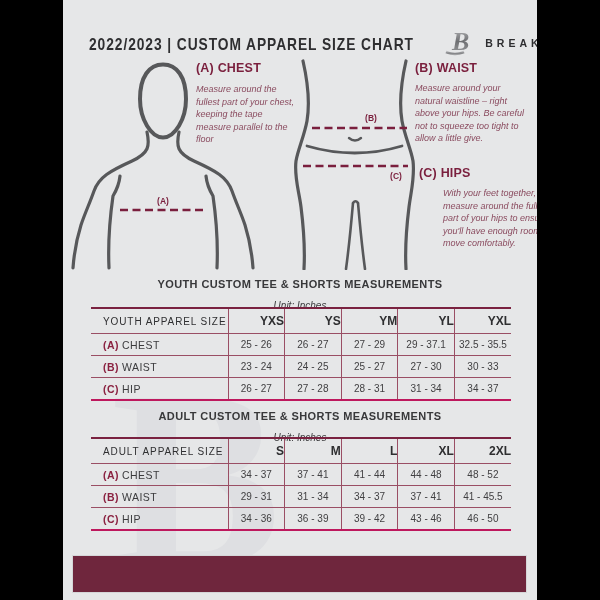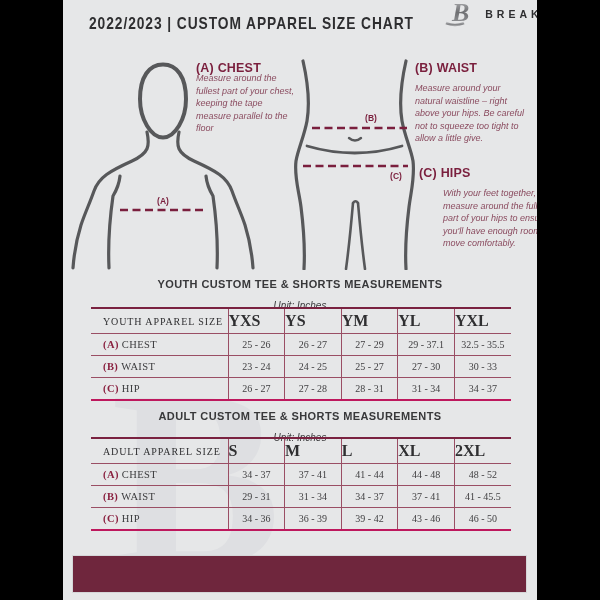--- a/index.html
+++ b/index.html
@@ -13,71 +13,70 @@
   }
   
   .watermark{
     position:absolute;left:48px;top:352px;z-index:0;
     font-family:"Liberation Serif", serif;font-weight:bold;
     font-size:255px;line-height:1;color:#dedfe2;letter-spacing:-6px;
     user-select:none;
   }
   
   .header{
-    position:absolute;left:26px;right:25px;top:1px;height:30px;z-index:2;
-    display:flex;justify-content:space-between;align-items:flex-end;
+    position:absolute;left:26px;right:25px;top:28px;height:30px;z-index:2;
+    display:flex;justify-content:space-between;align-items:center;
   }
   .title{
     font-weight:700;font-size:15px;letter-spacing:1px;color:#2e2e30;
     white-space:nowrap;transform:scaleX(0.92) scaleY(1.1);transform-origin:left center;
   }
   .logo-group{display:flex;align-items:center;gap:9px;}
   .brand{
     font-weight:700;font-size:10.5px;letter-spacing:4px;color:#2e2e30;white-space:nowrap;
   }
   
   .figures{position:absolute;left:0;top:55px;width:474px;height:215px;z-index:2;}
   .figures svg{position:absolute;left:0;top:0;}
   .guide-heading{
     position:absolute;font-weight:700;font-size:12.5px;color:#7a1f3d;letter-spacing:.2px;
   }
   .guide-body{
     position:absolute;font-style:italic;font-size:9px;line-height:12.6px;color:#8a4b5f;
   }
   .gh-a{left:133px;top:6px;}
-  .gb-a{left:133px;top:17px;width:104px;}
+  .gb-a{left:133px;top:28px;width:104px;}
   .gh-b{left:352px;top:6px;}
   .gb-b{left:352px;top:27px;width:110px;}
   .gh-c{left:356px;top:111px;}
   .gb-c{left:352px;top:132px;width:110px;margin-left:28px;}
   
   .section-head{position:absolute;left:0;width:474px;text-align:center;z-index:2;}
   .sh-youth{top:278px;}
   .sh-adult{top:410px;}
   .section-title{font-weight:700;font-size:11px;letter-spacing:.4px;color:#38383a;}
   .section-unit{font-style:italic;font-size:10px;color:#3b3b3d;margin-top:10px;}
   
   .size-table{
     position:absolute;left:28px;width:420px;z-index:2;
     border-collapse:collapse;table-layout:fixed;
     border-top:2px solid #7a2240;
-    font-family:Liberation Serif, serif;
   }
   .t-youth{top:307px;}
   .t-adult{top:437px;}
   .size-table col.c-label{width:137px;}
   .size-table col.c-val{width:56.6px;}
   .size-table th,.size-table td{
     padding:0;margin:0;border-bottom:1.2px solid #9a4e64;color:#3b3b3d;
   }
   .size-table tr:last-child td{border-bottom:2px solid #be185d;}
   .size-table th:not(:first-child),.size-table td:not(:first-child){
     border-left:1.2px solid #9a4e64;
   }
-  .size-table th{height:24px;font-weight:700;font-size:16px;text-align:left;color:#2f2f31;}
+  .size-table th{height:24px;font-weight:700;font-size:12px;text-align:right;color:#2f2f31;}
   .size-table th.lbl-head{
     font-weight:400;font-size:10px;letter-spacing:.9px;text-align:left;padding-left:12px;
   }
   .size-table td{height:21px;font-size:10px;text-align:center;color:#414042;}
   .size-table td.row-label{text-align:left;padding-left:12px;font-size:10.5px;letter-spacing:.4px;}
   .row-key{color:#8a2140;font-weight:700;}
   .row-name{color:#3b3b3d;font-weight:500;}
   
   .banner{
     position:absolute;left:9px;top:555px;width:453px;height:36px;z-index:2;

